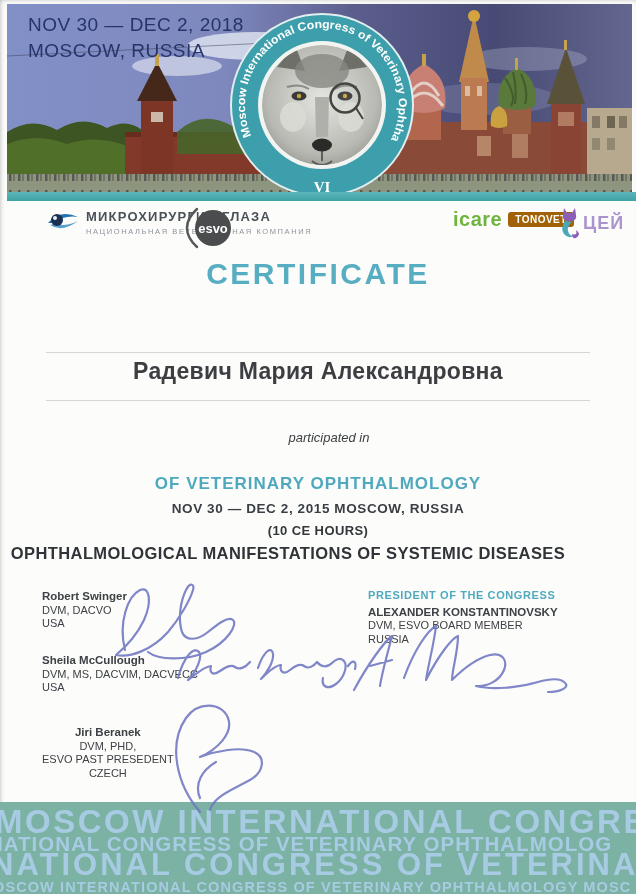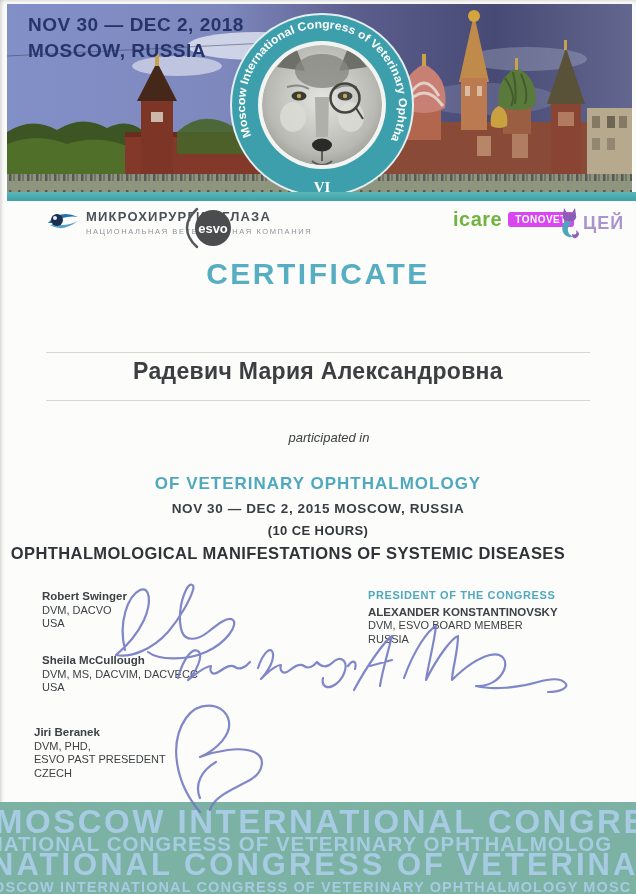--- a/index.html
+++ b/index.html
@@ -7,33 +7,33 @@
     position:relative;width:636px;height:894px;overflow:hidden;
     background:#fcfcfa;
     font-family:"Liberation Sans",sans-serif;
     box-shadow:inset 3px 0 4px -2px rgba(0,0,0,.18), inset 0 3px 4px -2px rgba(0,0,0,.12);
   }
   
   .header-photo{position:absolute;left:7px;top:4px;width:625px;height:188px;overflow:hidden;}
   .teal-strip{position:absolute;left:7px;top:192px;width:629px;height:9px;background:linear-gradient(#5cb6b8,#3fa2a6);}
   .event-dates{
     position:absolute;left:28px;top:12px;z-index:5;
-    color:#25356b;font-weight:bold;font-size:19px;line-height:26px;letter-spacing:.5px;
+    color:#25356b;font-weight:normal;font-size:19px;line-height:26px;letter-spacing:.5px;
   }
   .congress-logo{position:absolute;left:229px;top:9px;z-index:6;}
   
   .sponsors{position:absolute;left:0;top:203px;width:636px;height:52px;}
   .ms-logo{position:absolute;left:46px;top:6px;display:flex;align-items:flex-start;}
   .ms-text{margin-left:6px;}
   .ms-name{font-size:13px;font-weight:bold;color:#4b5158;letter-spacing:1.2px;}
   .ms-sub{font-size:7.5px;color:#8d949b;letter-spacing:1.6px;margin-top:3px;}
   .esvo{position:absolute;left:183px;top:2px;width:52px;height:46px;}
   .icare{position:absolute;left:453px;top:5px;display:flex;align-items:center;}
   .icare-brand{font-size:20px;font-weight:bold;color:#6fb43e;letter-spacing:.5px;}
-  .tonovet{margin-left:6px;background:#d946ef;color:#ffffff;font-weight:bold;font-size:10px;
+  .tonovet{margin-left:6px;background:#a16207;color:#ffffff;font-weight:bold;font-size:10px;
     padding:2px 7px;border-radius:3px;letter-spacing:.5px;}
   .tsey{position:absolute;left:556px;top:3px;display:flex;align-items:center;}
   .tsey-label{font-size:18px;font-weight:bold;color:#ab94cd;letter-spacing:1px;margin-left:3px;}
   
   .cert-title{position:absolute;left:0;top:257px;width:636px;text-align:center;
     color:#57aec2;font-size:30px;font-weight:bold;letter-spacing:2.5px;}
   .rule{position:absolute;left:46px;right:46px;height:1px;background:#d6d6d4;}
   .rule-top{top:352px;}
   .rule-bottom{top:400px;}
   .recipient{position:absolute;left:0;top:358px;width:636px;text-align:center;
@@ -48,21 +48,21 @@
     color:#3a3f45;font-size:13.5px;font-weight:bold;letter-spacing:.6px;}
   .ce-hours{position:absolute;left:0;top:523px;width:636px;text-align:center;
     color:#33373b;font-size:13px;font-weight:bold;letter-spacing:.4px;}
   .course-title{position:absolute;left:0;top:544px;width:576px;text-align:center;
     color:#303438;font-size:16.5px;font-weight:bold;letter-spacing:.4px;}
   
   .sig-block{position:absolute;font-size:11px;line-height:13.5px;color:#3d4145;}
   .sig-block .nm{font-weight:bold;font-size:11.5px;}
   .blk-robert{left:42px;top:590px;}
   .blk-sheila{left:42px;top:654px;}
-  .blk-jiri{left:34px;top:726px;}
+  .blk-jiri{left:42px;top:726px;text-align:center;}
   .blk-pres{left:368px;top:589px;}
   .pres-role{color:#4fa9be;font-weight:bold;font-size:11px;letter-spacing:.6px;margin-bottom:3px;}
   .ink-layer{position:absolute;left:0;top:0;width:636px;height:894px;z-index:8;pointer-events:none;}
   
   .footer-band{position:absolute;left:0;top:802px;width:636px;height:92px;
     background:#7bb2a3;overflow:hidden;z-index:4;}
   .band-row{position:absolute;white-space:nowrap;font-weight:bold;color:#a6cbe2;}
   .band-r1{top:1px;left:-5px;font-size:33px;letter-spacing:2.5px;}
   .band-r2{top:30px;left:-12px;font-size:20.5px;letter-spacing:1px;}
   .band-r3{top:45px;left:-9px;font-size:31px;letter-spacing:3px;}

